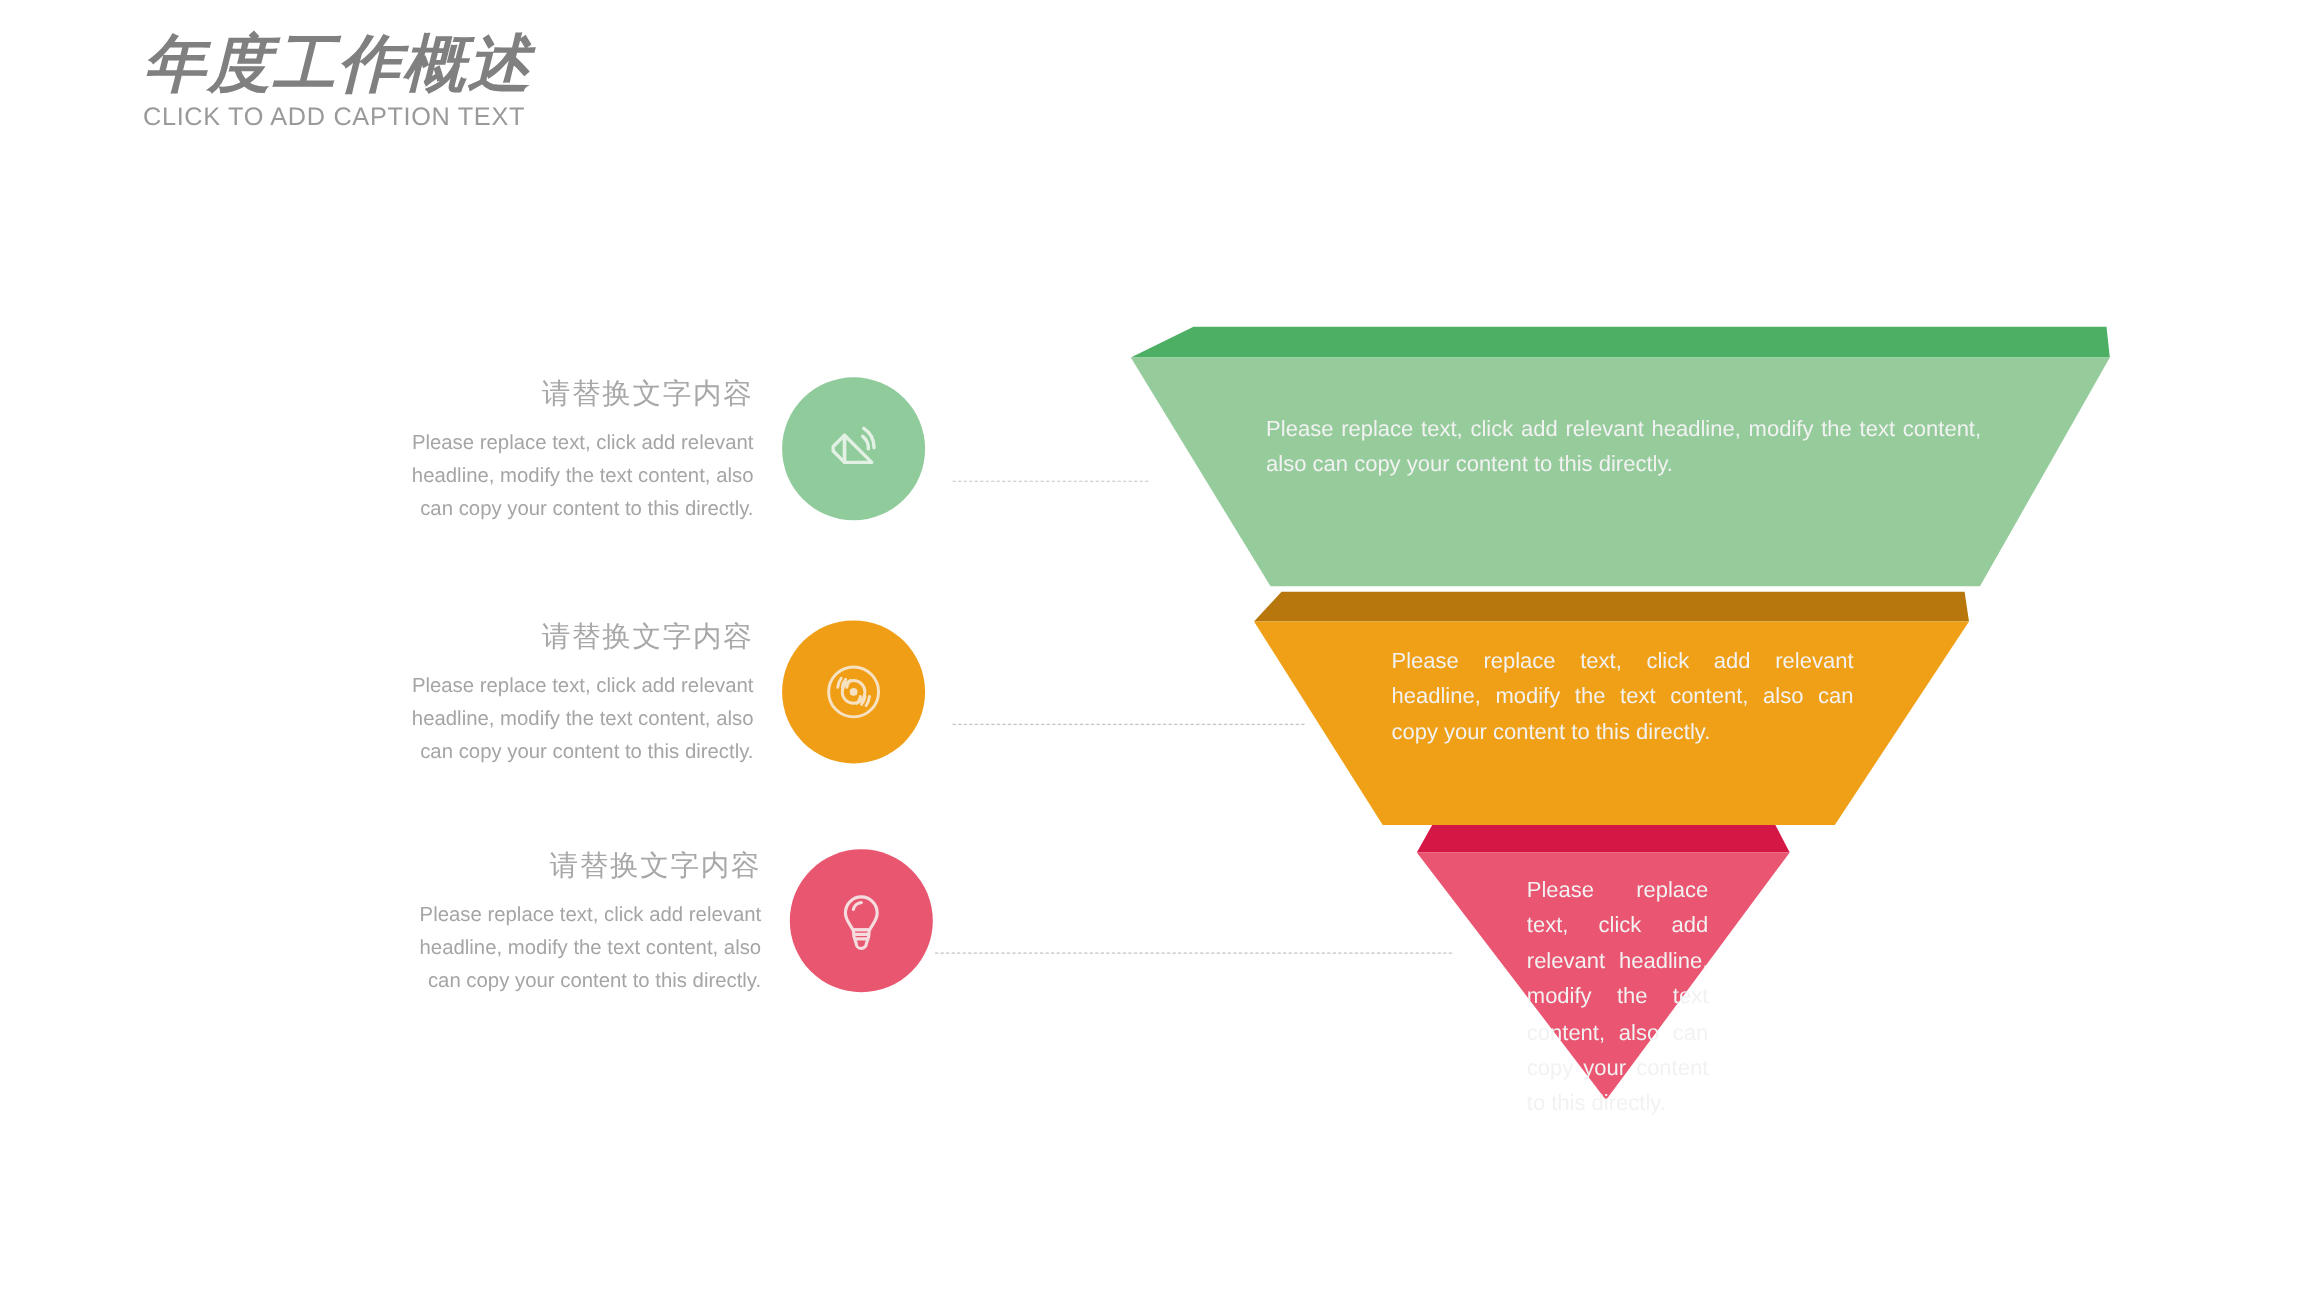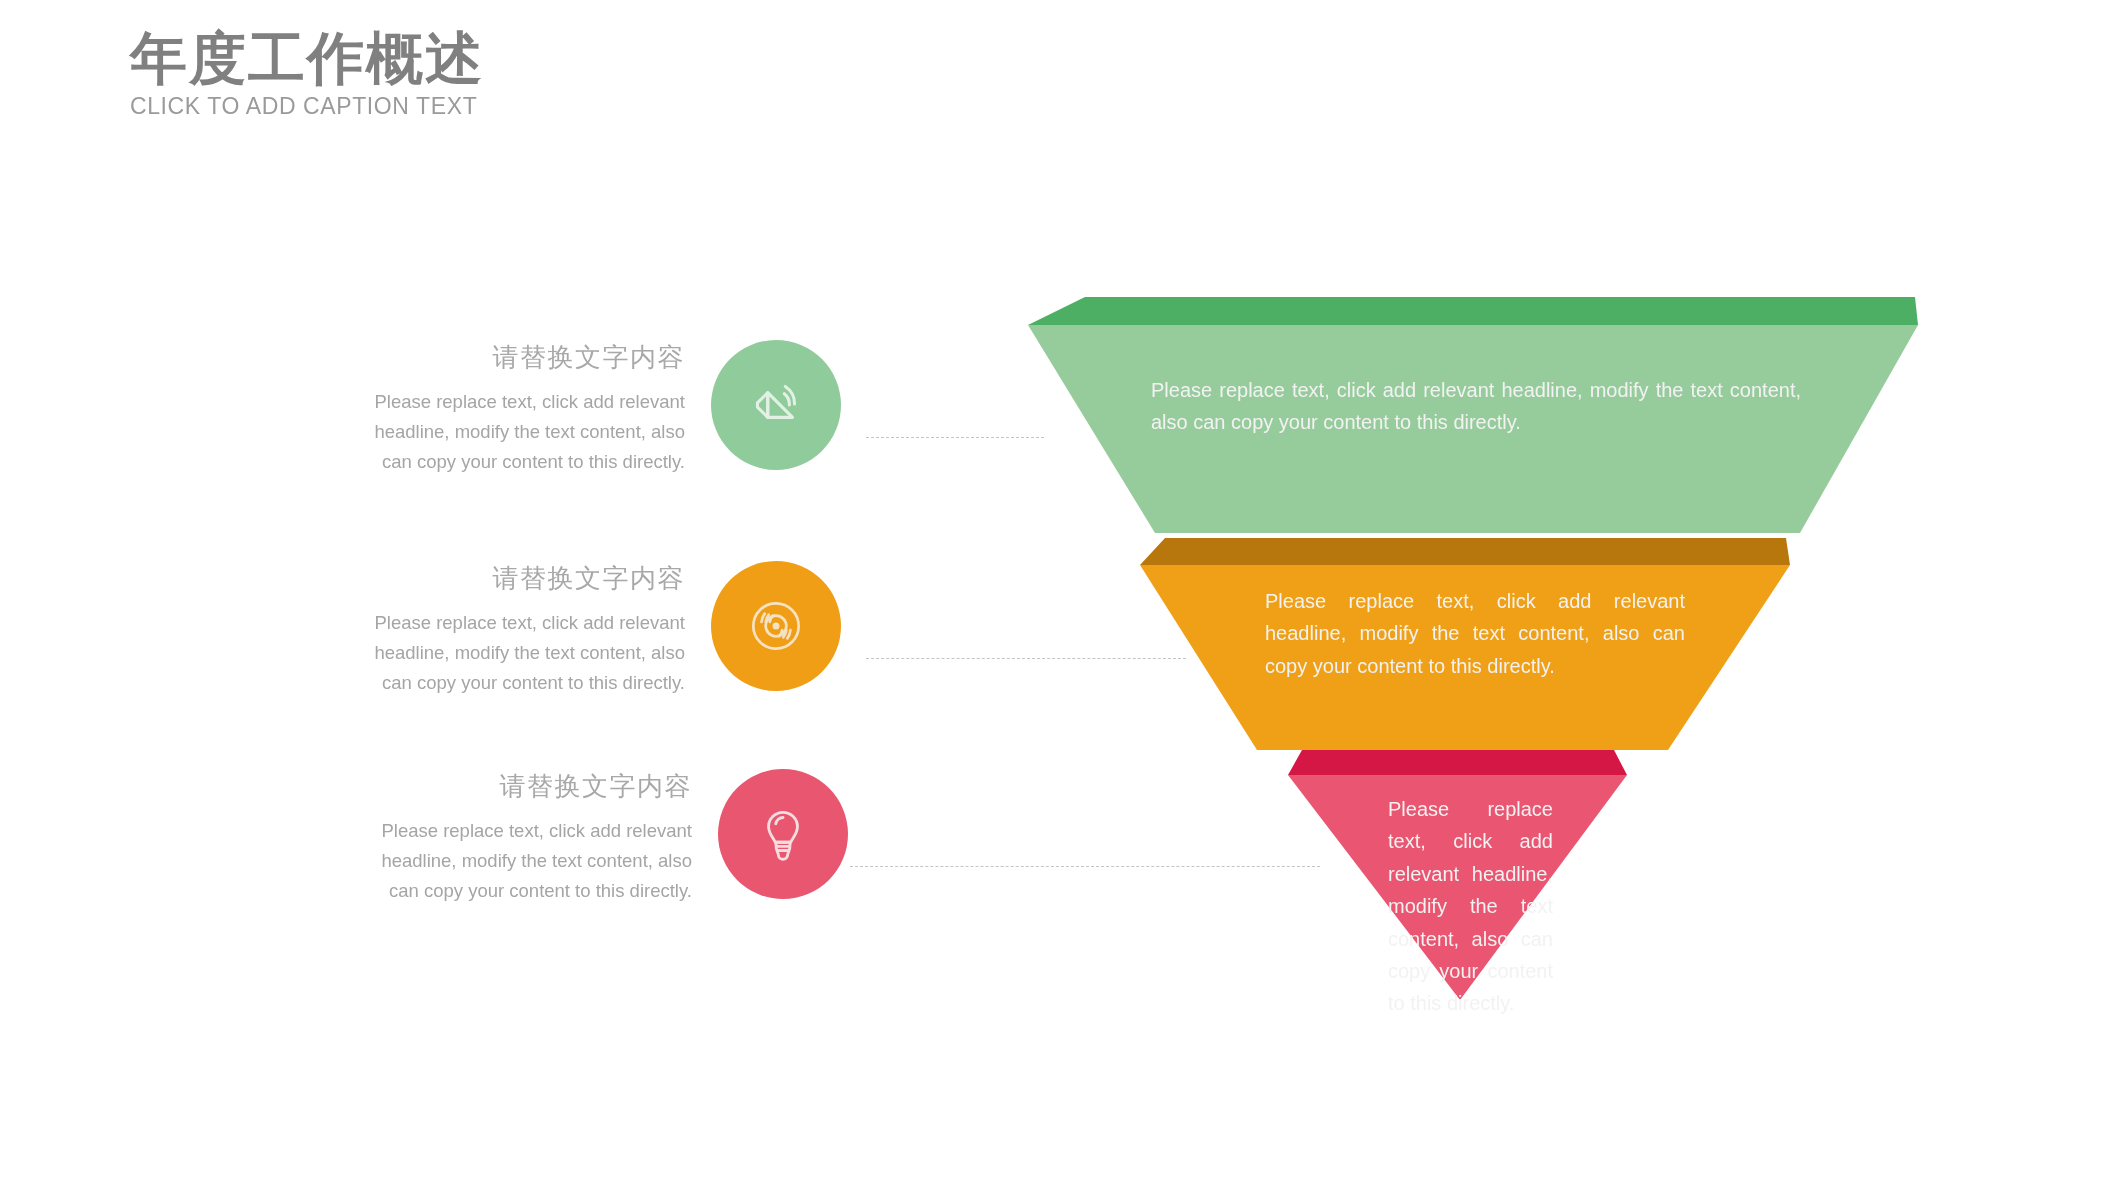--- a/index.html
+++ b/index.html
@@ -23,33 +23,35 @@
     top: 26px;
   }
   #page-title {
     font-size: 57px;
     font-weight: bold;
     color: #808080;
     letter-spacing: 2px;
     line-height: 1.15;
     margin: 0;
     white-space: nowrap;
+    font-style: italic;
   }
   #page-subtitle {
     font-size: 23px;
     color: #9a9a9a;
     letter-spacing: 0.6px;
     margin-top: 1px;
     white-space: nowrap;
   }
 
   
   .row {
     position: absolute;
     display: flex;
+    align-items: center;
   }
   .row-text {
     text-align: right;
     padding-right: 26px;
   }
   .row-heading {
     font-size: 26px;
     color: #a8a8a8;
     letter-spacing: 1.5px;
     white-space: nowrap;

